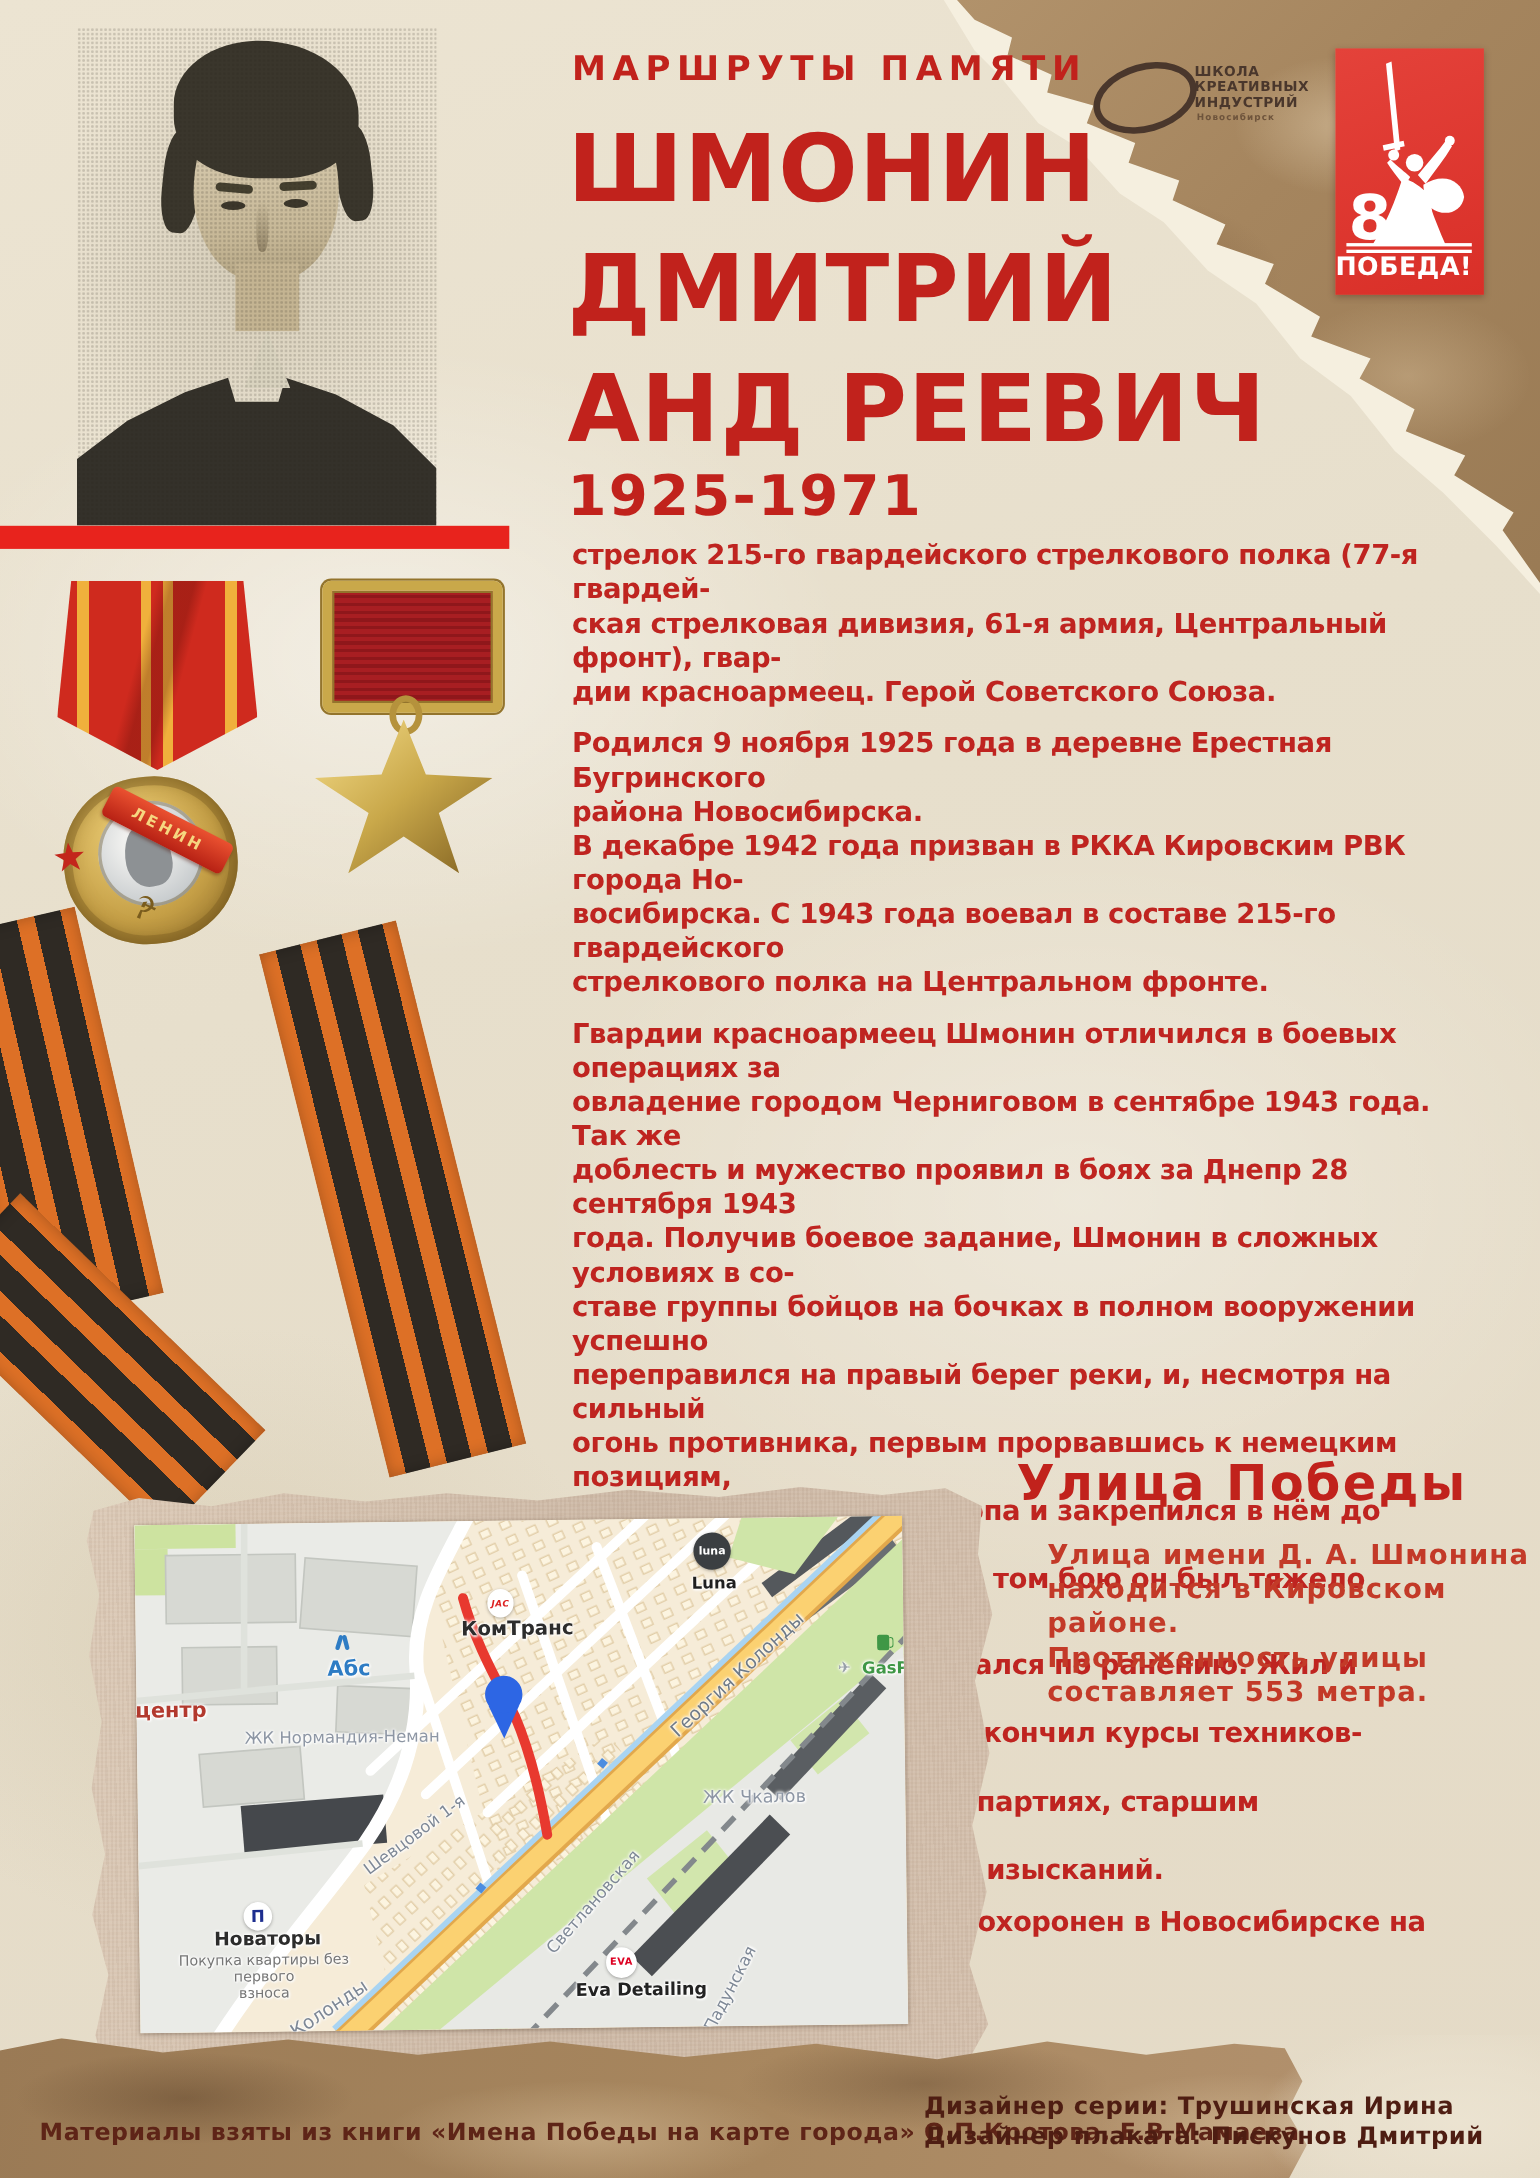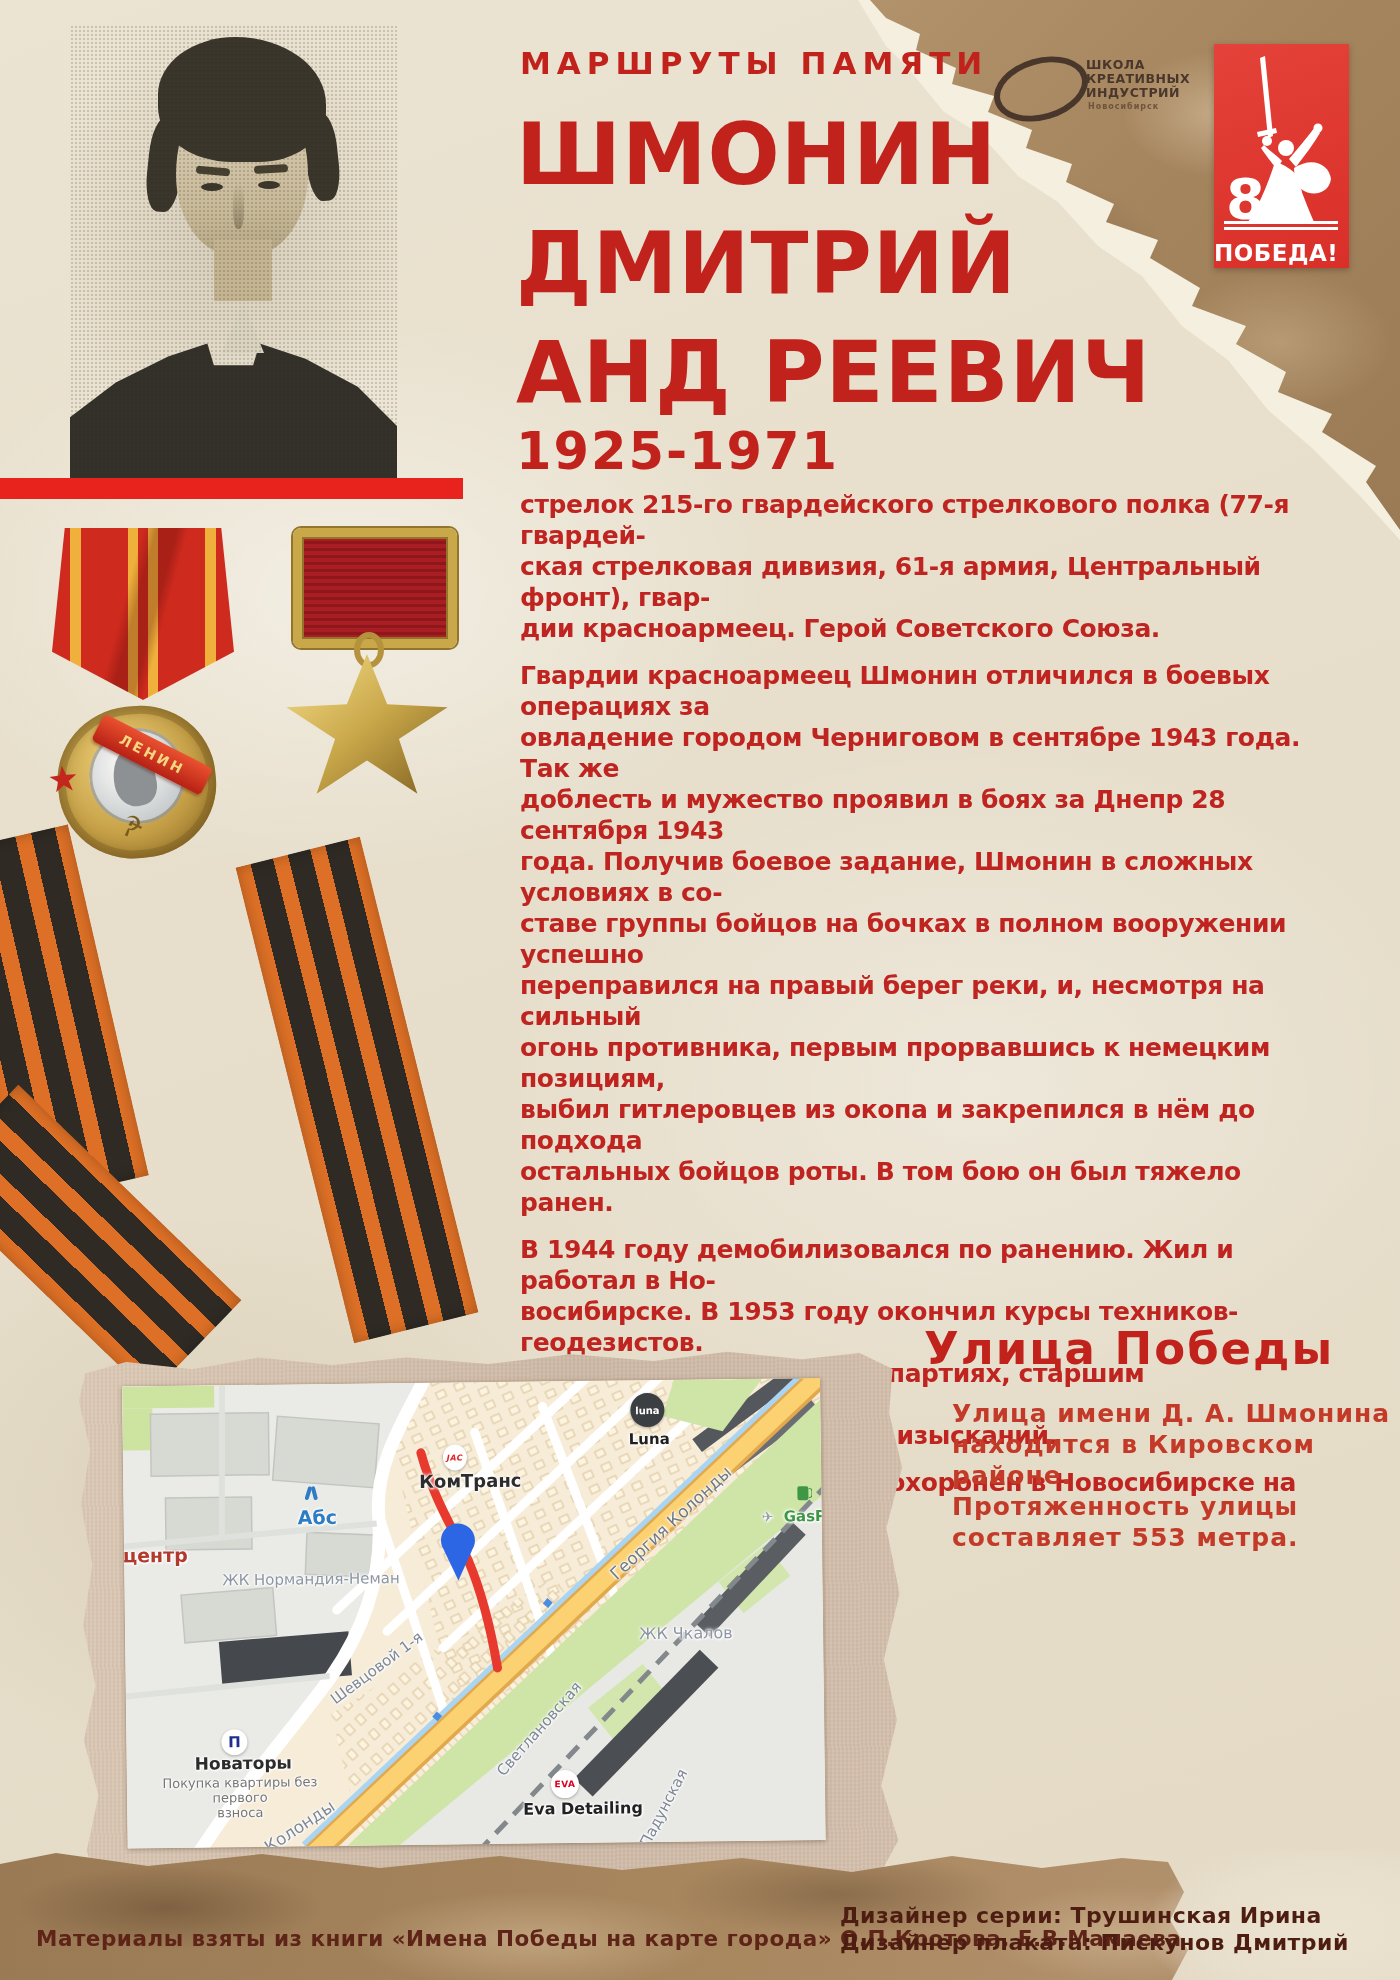--- a/index.html
+++ b/index.html
@@ -65,21 +65,21 @@
   
   .school-ellipse{left:993px;top:58px;width:84px;height:50px;border:6px solid #4a372c;border-radius:50%;transform:rotate(-16deg);}
   .school-text{left:1086px;top:58px;color:#4a372c;font-size:12.5px;font-weight:bold;line-height:14px;letter-spacing:.5px;}
   .school-city{left:1088px;top:102px;color:#6e543c;font-size:8px;font-weight:bold;letter-spacing:1px;}
 
   
   .badge{left:1214px;top:44px;width:135px;height:224px;background:linear-gradient(160deg,#e4423a,#d92f28);box-shadow:0 2px 6px rgba(60,30,20,.35);}
   .badge svg{position:absolute;left:0;top:0;}
   .badge-num{position:absolute;left:12px;top:122px;font-size:56px;font-weight:bold;color:#fff;letter-spacing:1px;}
   .badge-rule{position:absolute;left:10px;width:114px;height:2.5px;background:#fff;}
-  .badge-label{position:absolute;left:0;top:196px;width:114px;text-align:right;font-size:23px;font-weight:bold;color:#fff;letter-spacing:.5px;}
+  .badge-label{position:absolute;left:0;top:186px;width:114px;text-align:right;font-size:23px;font-weight:bold;color:#fff;letter-spacing:.5px;}
 
   
   .lenin-ribbon{left:52px;top:528px;width:182px;height:172px;
     clip-path:polygon(7% 0,93% 0,100% 72%,50% 100%,0 72%);
     background:linear-gradient(90deg,#cf2a1e 0 10%,#f0b03c 10% 16%,#cf2a1e 16% 42%,#f0b03c 42% 47%,#cf2a1e 47% 53%,#f0b03c 53% 58%,#cf2a1e 58% 84%,#f0b03c 84% 90%,#cf2a1e 90% 100%);}
   .lenin-ribbon::after{content:"";position:absolute;inset:0;background:linear-gradient(105deg,transparent 40%,rgba(80,10,5,.3) 46% 55%,transparent 60%);}
   .lenin-medal{left:52px;top:702px;width:172px;height:162px;transform:rotate(-6deg);}
   .lenin-wreath{left:6px;top:4px;width:158px;height:152px;border-radius:48%;
     background:radial-gradient(circle at 40% 35%,#e2c26a 15%,#c59f46 55%,#97742c 90%);
     box-shadow:inset 0 0 0 8px rgba(120,90,30,.4), inset 0 0 18px rgba(70,50,10,.5);}
@@ -211,20 +211,25 @@
   <div class="abs star-link"></div>
   <div class="abs gold-star"></div>
   <div class="abs sg sg1"></div>
   <div class="abs sg sg2"></div>
   <div class="abs sg sg3"></div>
 
   <div class="abs bio">
     <p class="pre">стрелок 215-го гвардейского стрелкового полка (77-я гвардей-
 ская стрелковая дивизия, 61-я армия, Центральный фронт), гвар-
 дии красноармеец. Герой Советского Союза.</p>
+    <p class="pre">Родился 9 ноября 1925 года в деревне Ерестная Бугринского
+района Новосибирска.
+В декабре 1942 года призван в РККА Кировским РВК города Но-
+восибирска. С 1943 года воевал в составе 215-го гвардейского
+стрелкового полка на Центральном фронте.</p>
     <p class="pre">Гвардии красноармеец Шмонин отличился в боевых операциях за
 овладение городом Черниговом в сентябре 1943 года. Так же
 доблесть и мужество проявил в боях за Днепр 28 сентября 1943
 года. Получив боевое задание, Шмонин в сложных условиях в со-
 ставе группы бойцов на бочках в полном вооружении успешно
 переправился на правый берег реки, и, несмотря на сильный
 огонь противника, первым прорвавшись к немецким позициям,
 выбил гитлеровцев из окопа и закрепился в нём до подхода
 остальных бойцов роты. В том бою он был тяжело ранен.</p>
     <p class="pre">В 1944 году демобилизовался по ранению. Жил и работал в Но-

